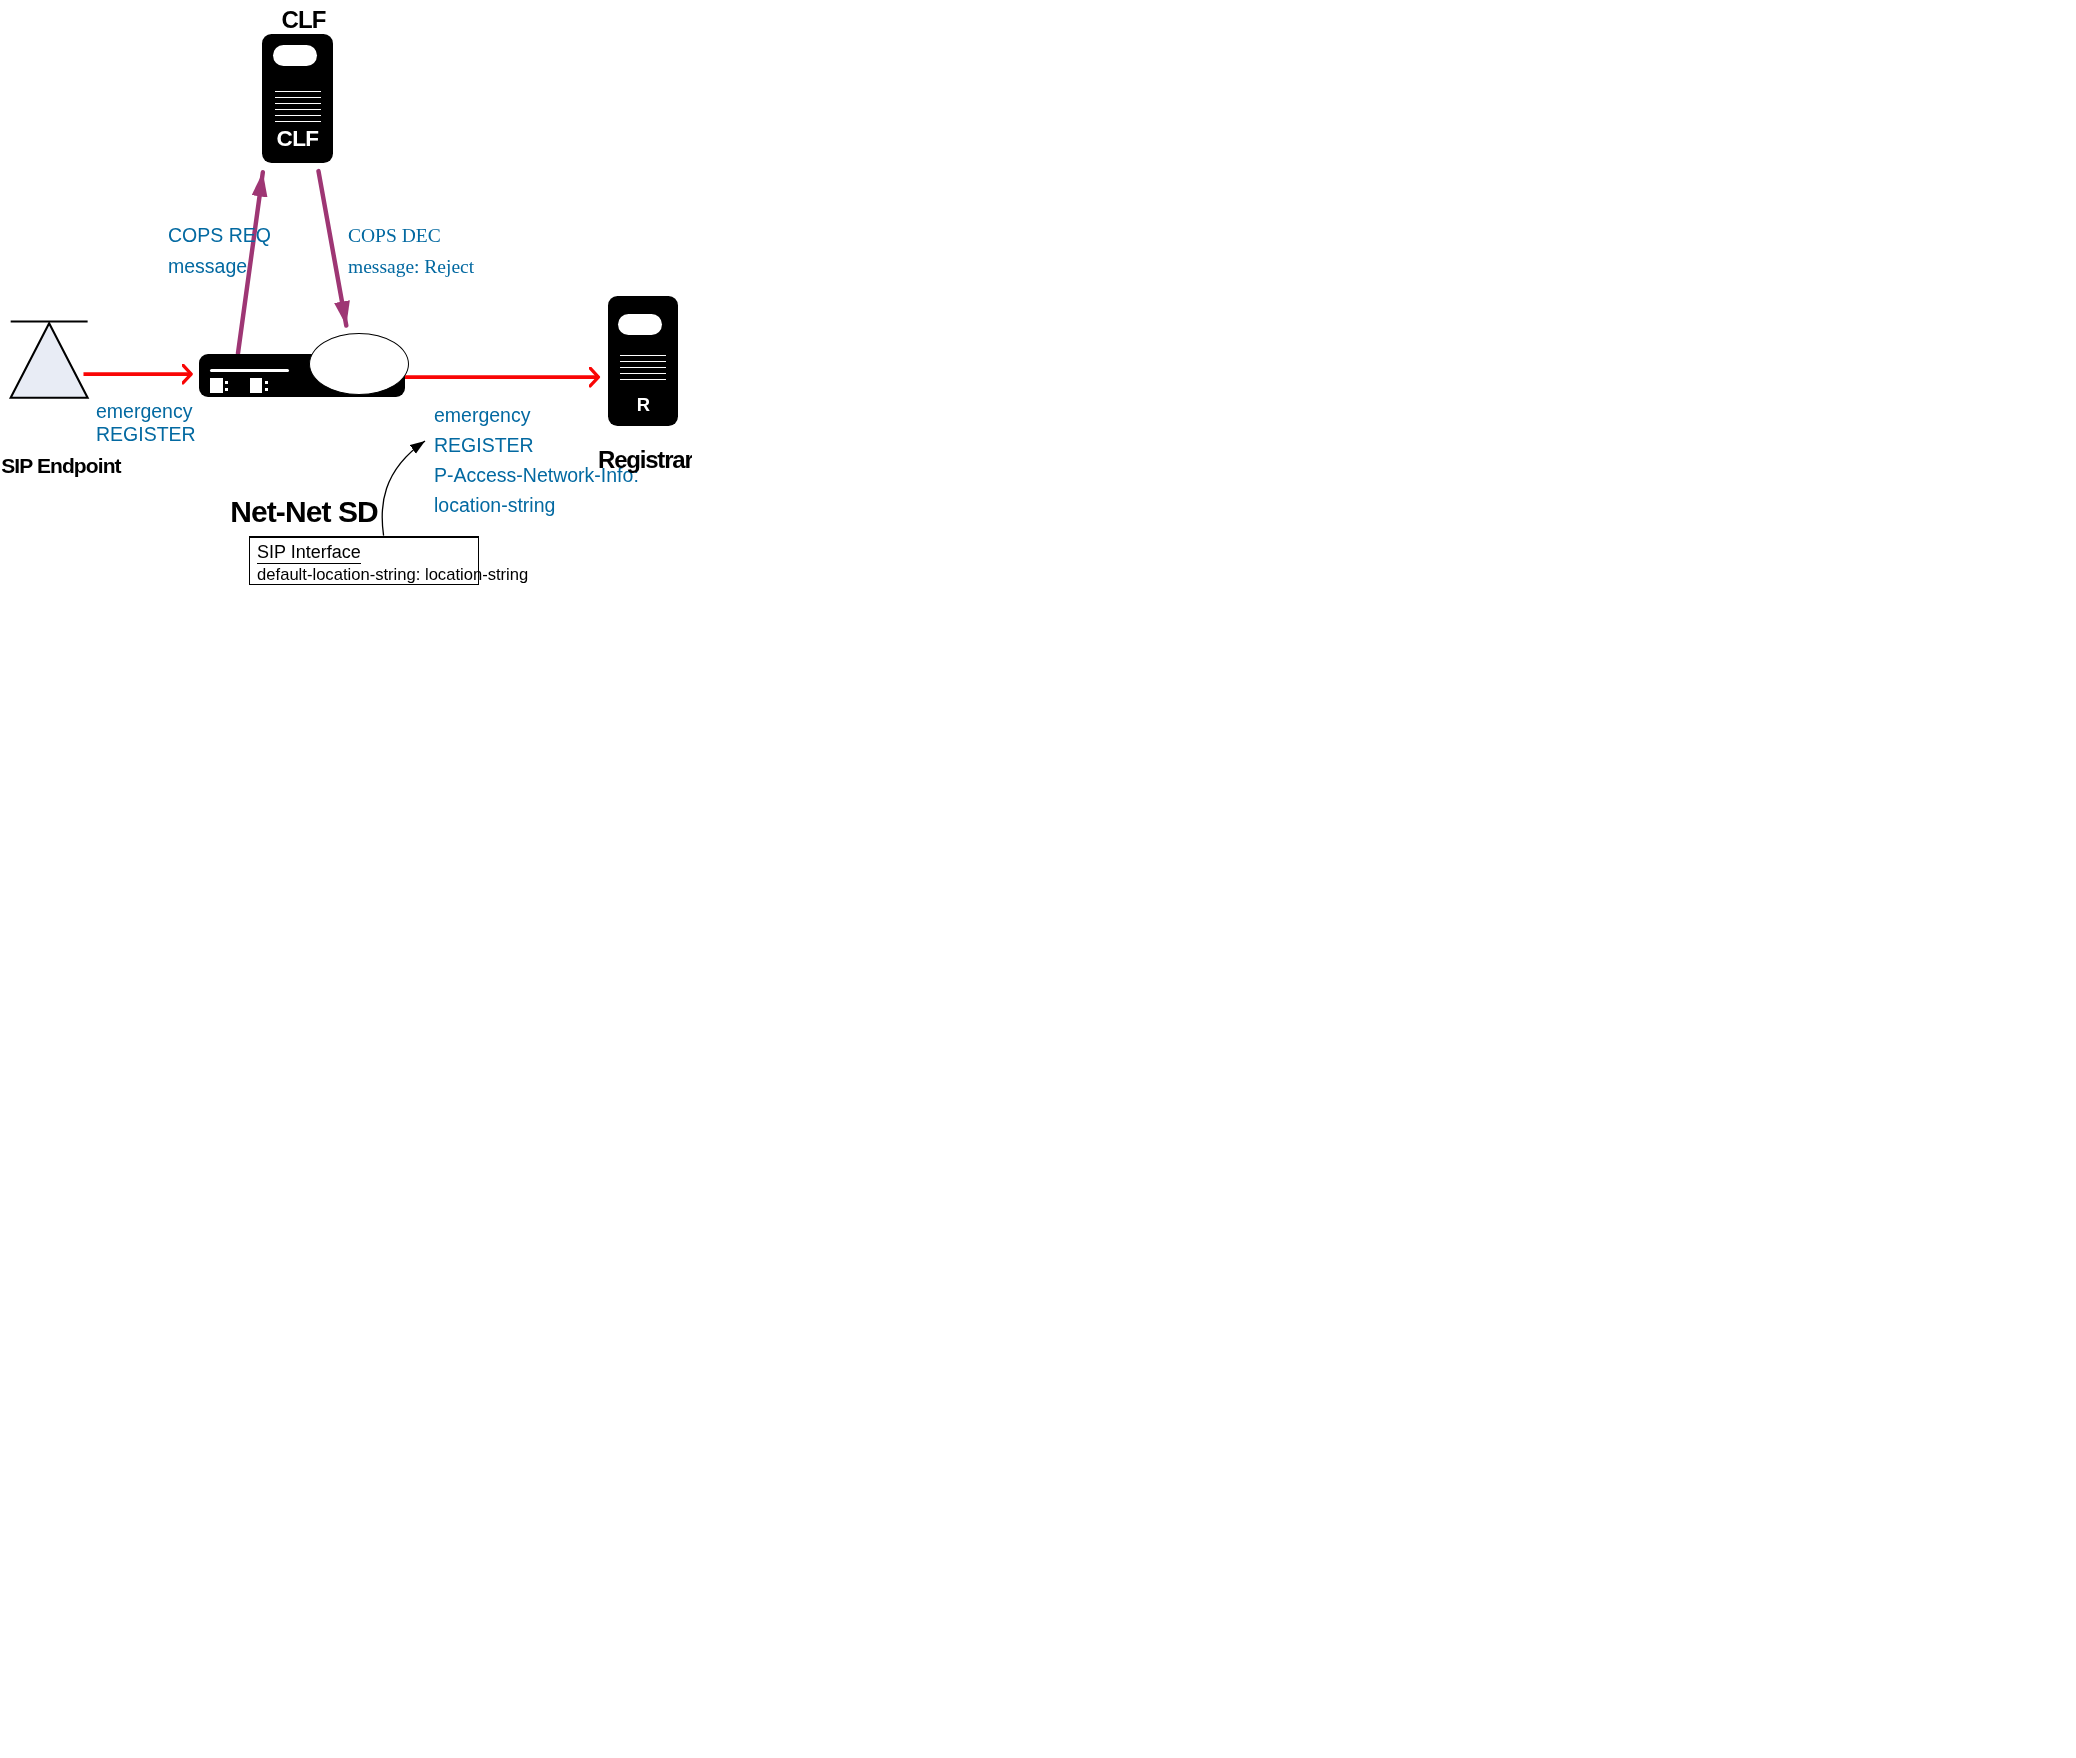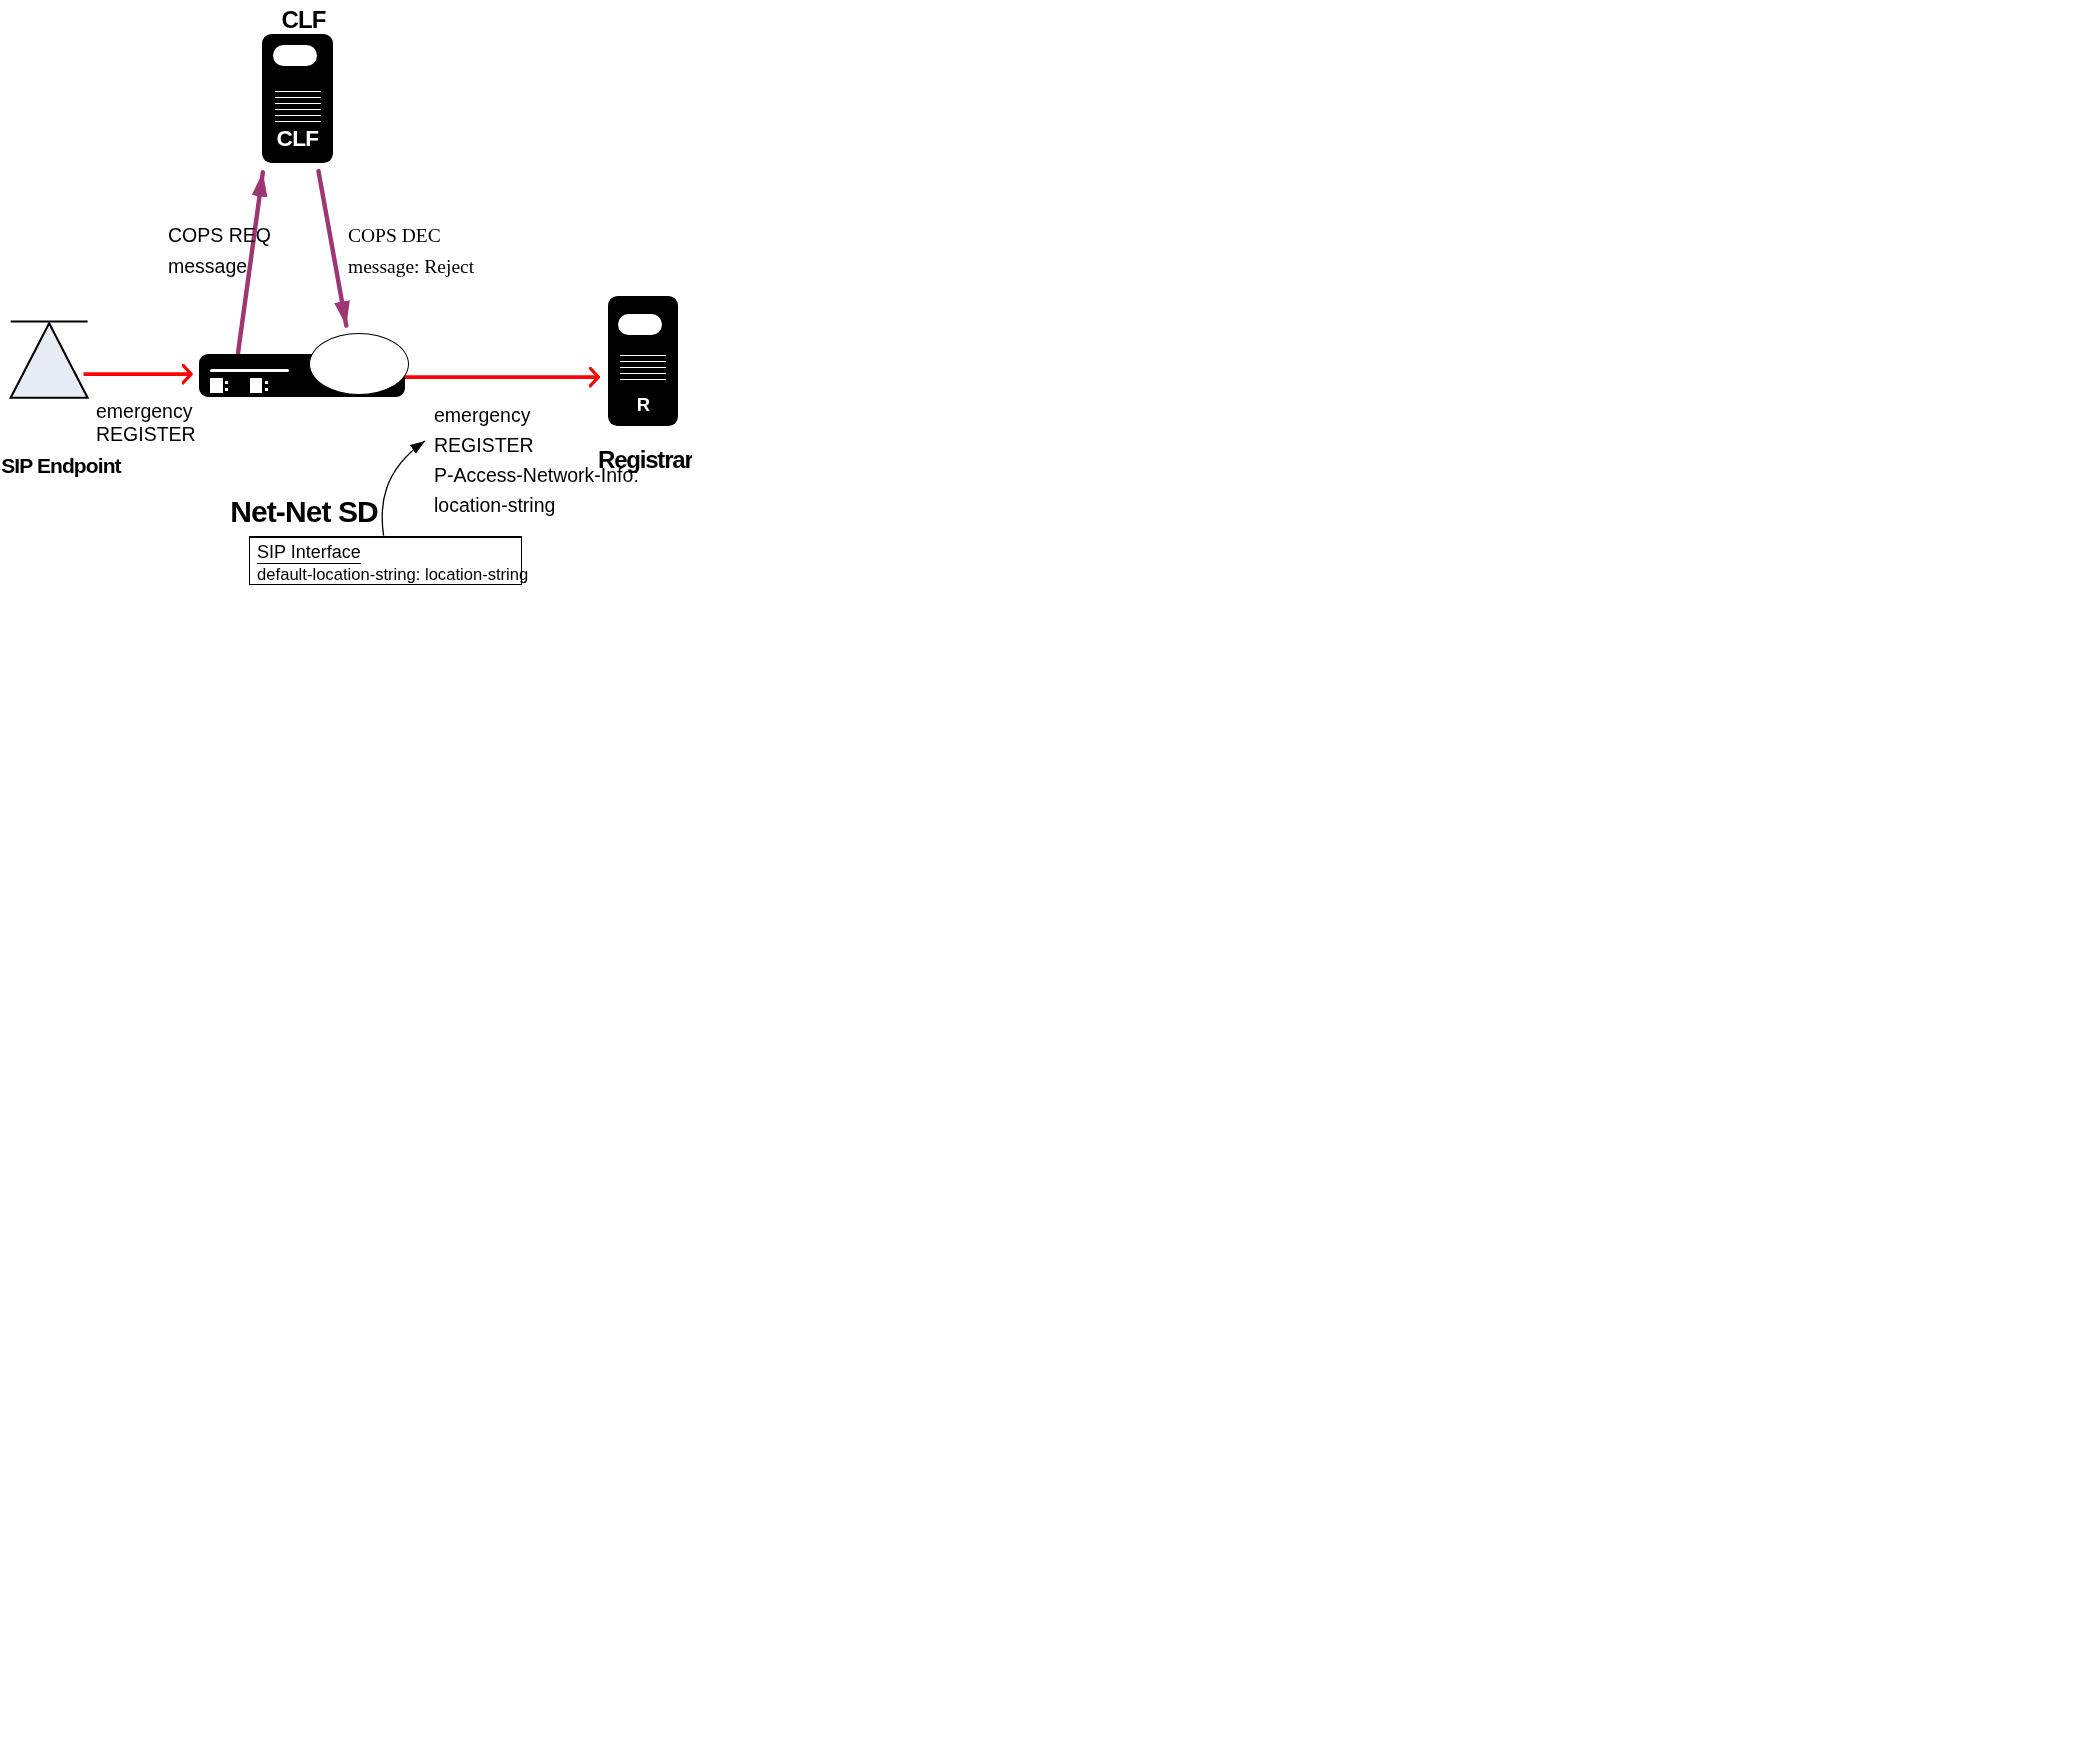--- a/index.html
+++ b/index.html
@@ -15,24 +15,24 @@
   .server .devlabel{position:absolute;left:0;right:0;text-align:center;color:#fff;font-weight:bold;letter-spacing:-0.6px;}
   
   #sd-box{position:absolute;left:199px;top:354px;width:206px;height:43px;background:#000;border-radius:9px;}
   #sd-box .stripe{position:absolute;left:10.7px;top:15.4px;width:79px;height:3px;background:#fff;border-radius:1.8px;}
   #sd-box .drive{position:absolute;top:24px;width:13px;height:15px;background:#fff;}
   #sd-box .dot{position:absolute;width:3px;height:3px;background:#fff;}
   #sd-disk{position:absolute;left:309px;top:333px;width:98px;height:60px;background:#fff;border:1.8px solid #000;border-radius:50%;}
   
   .heavy{font-weight:bold;letter-spacing:-0.9px;white-space:nowrap;}
   
-  .msg{position:absolute;font-size:19.5px;color:#000000;white-space:nowrap;}
+  .msg{position:absolute;font-size:19.5px;color:#0369a1;white-space:nowrap;}
   .msg .italic{}
   
-  #sip-interface{position:absolute;left:249px;top:536px;width:273px;height:49px;background:#fff;
+  #sip-interface{position:absolute;left:249px;top:536px;width:230px;height:49px;background:#fff;
     border:1.8px solid #000;border-top-width:2.4px;box-sizing:border-box;}
   #sip-interface .title{position:absolute;left:7.1px;top:3.6px;font-size:18px;}
   #sip-interface .title span{display:inline-block;border-bottom:1.8px solid #000;padding-bottom:0.6px;}
   #sip-interface .detail{position:absolute;left:7.1px;top:27px;font-size:16.6px;white-space:nowrap;}
   svg{position:absolute;left:0;top:0;pointer-events:none;}
 </style>
 </head>
 <body>
 
 <div id="canvas">

